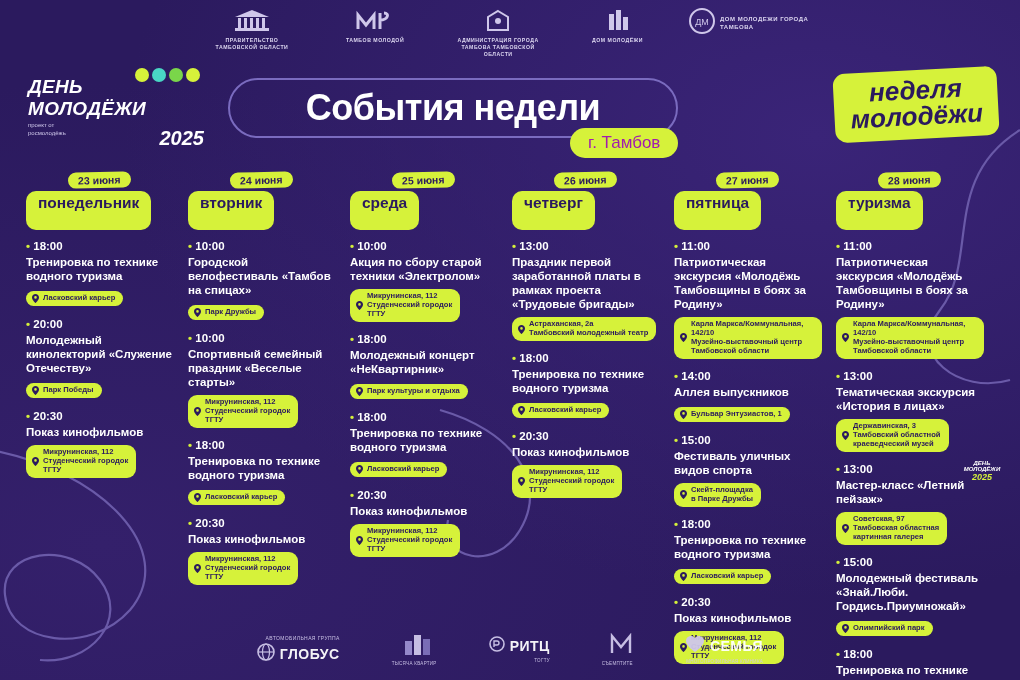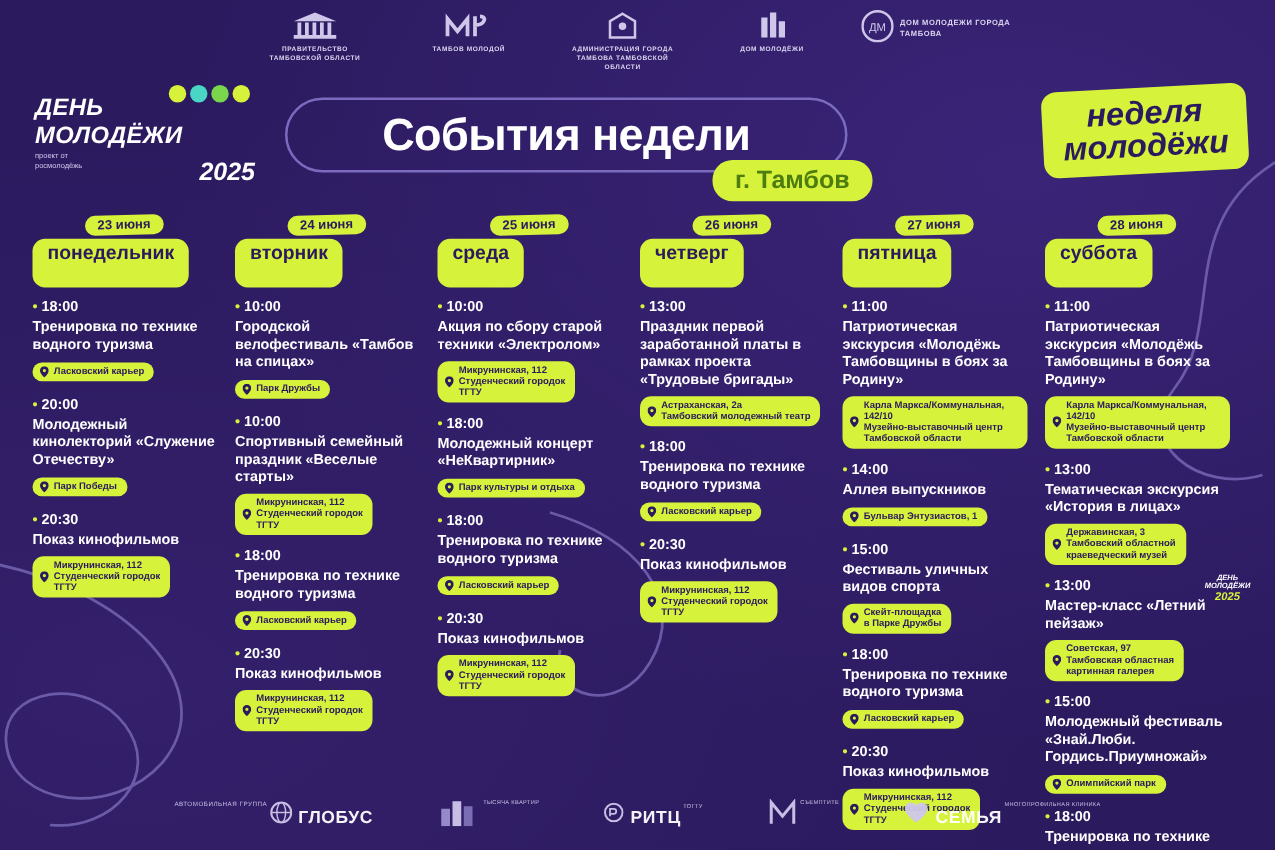--- a/index.html
+++ b/index.html
@@ -69,23 +69,23 @@
     position: absolute; left: 228px; top: 6px;
     width: 450px; height: 60px;
     border: 2px solid #7a6bbf; border-radius: 30px;
     display: flex; align-items: center; justify-content: center;
   }
   .title-pill h1 {
     font-size: 36px; font-weight: bold; letter-spacing: -.5px; color: #ffffff;
   }
   .city-pill {
     position: absolute; left: 570px; top: 56px;
-    background: #d6f23a; color: #4d7c0f;
+    background: #d6f23a; color: #a21caf;
     border-radius: 16px; padding: 5px 18px;
-    font-size: 20px; font-weight: bold;
+    font-size: 17px; font-weight: normal;
   }
   .week-badge {
     position: absolute; right: 22px; top: -2px;
     background: #d6f23a; color: #2b1a5e;
     border-radius: 12px; padding: 8px 16px 10px 16px;
     transform: rotate(-3deg);
     text-align: center;
   }
   .week-badge .l1 { font-size: 26px; font-weight: bold; font-style: italic; line-height: .95; }
   .week-badge .l2 { font-size: 26px; font-weight: bold; font-style: italic; line-height: 1; }
@@ -136,21 +136,21 @@
   }
   .corner-badge .cb1 { font-size: 6px; font-weight: bold; color: #fff; font-style: italic; }
   .corner-badge .cb2 { font-size: 6px; font-weight: bold; color: #fff; font-style: italic; }
   .corner-badge .cb3 { font-size: 9px; font-weight: bold; color: #d6f23a; font-style: italic; }
 
   
   .bottomlogos {
     position: absolute; bottom: 14px; left: 0; width: 100%;
     display: flex; justify-content: center; align-items: center; gap: 52px;
   }
-  .blogo { display: flex; flex-direction: row; align-items: flex-start; gap: 2px; opacity: .95; }
+  .blogo { display: flex; flex-direction: column; align-items: flex-end; gap: 2px; opacity: .95; }
   .blogo .bcap { font-size: 5px; color: #cfc7ea; letter-spacing: .4px; text-transform: uppercase; }
   .blogo .bname { font-size: 14px; font-weight: bold; color: #ffffff; letter-spacing: .5px; }
   .blogo .bsub { font-size: 4.5px; color: #cfc7ea; letter-spacing: .3px; }
   .row { display: flex; align-items: center; gap: 5px; }
 </style>
 </head>
 <body>
 
 <div class="poster">
 
@@ -516,21 +516,21 @@
             </svg>
           <span class="ptext">Микрунинская, 112
 Студенческий городок
 ТГТУ</span>
         </div>
       </div>
     </div>
 
     <div class="col">
       <div class="date-tag">28 июня</div>
-      <div><span class="day-tag">суббота</span></div>
+      <div><span class="day-tag">туризма</span></div>
 
       <div class="ev">
         <div class="time"><span class="dot">•</span> <span>11:00</span></div>
         <div class="name">Патриотическая экскурсия «Молодёжь Тамбовщины в боях за Родину»</div>
         <div class="place">
           <svg class="pin" width="7" height="9" viewBox="0 0 7 9">
               <path d="M3.5 0C1.6 0 0 1.5 0 3.4 0 5.9 3.5 9 3.5 9S7 5.9 7 3.4C7 1.5 5.4 0 3.5 0zm0 4.7a1.3 1.3 0 110-2.6 1.3 1.3 0 010 2.6z" fill="#2b1a5e"></path>
             </svg>
           <span class="ptext">Карла Маркса/Коммунальная, 142/10
 Музейно-выставочный центр

